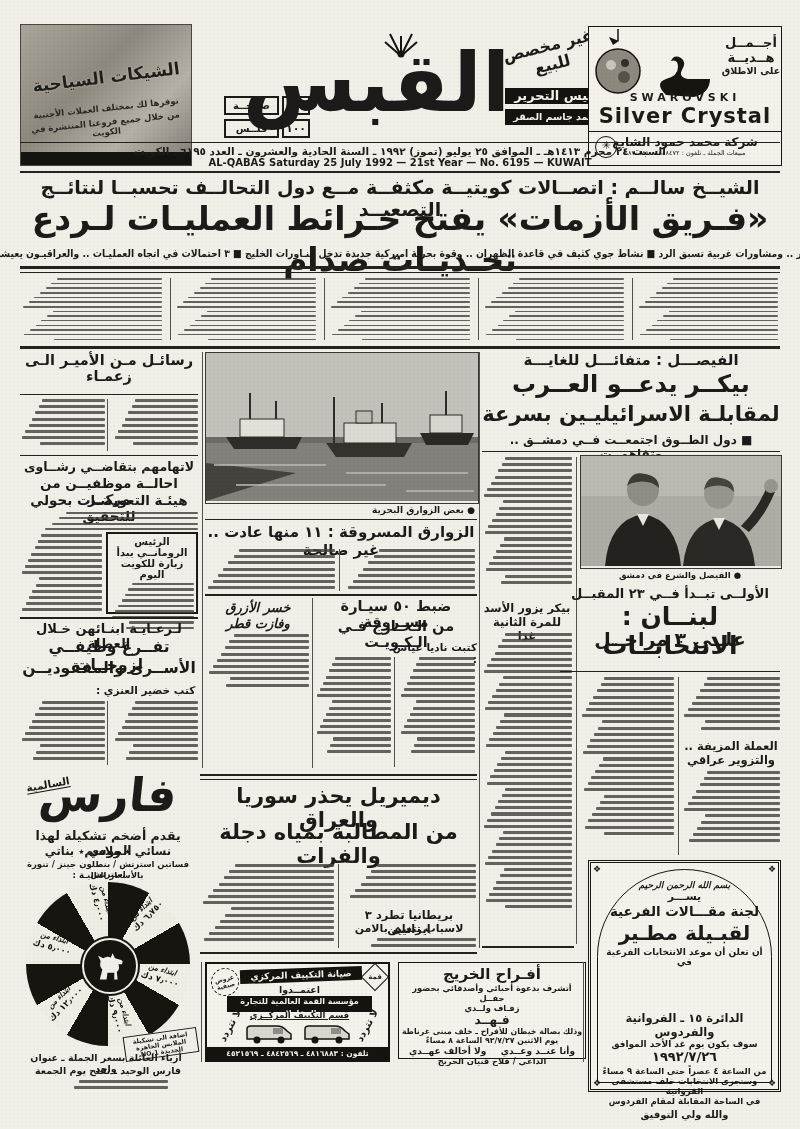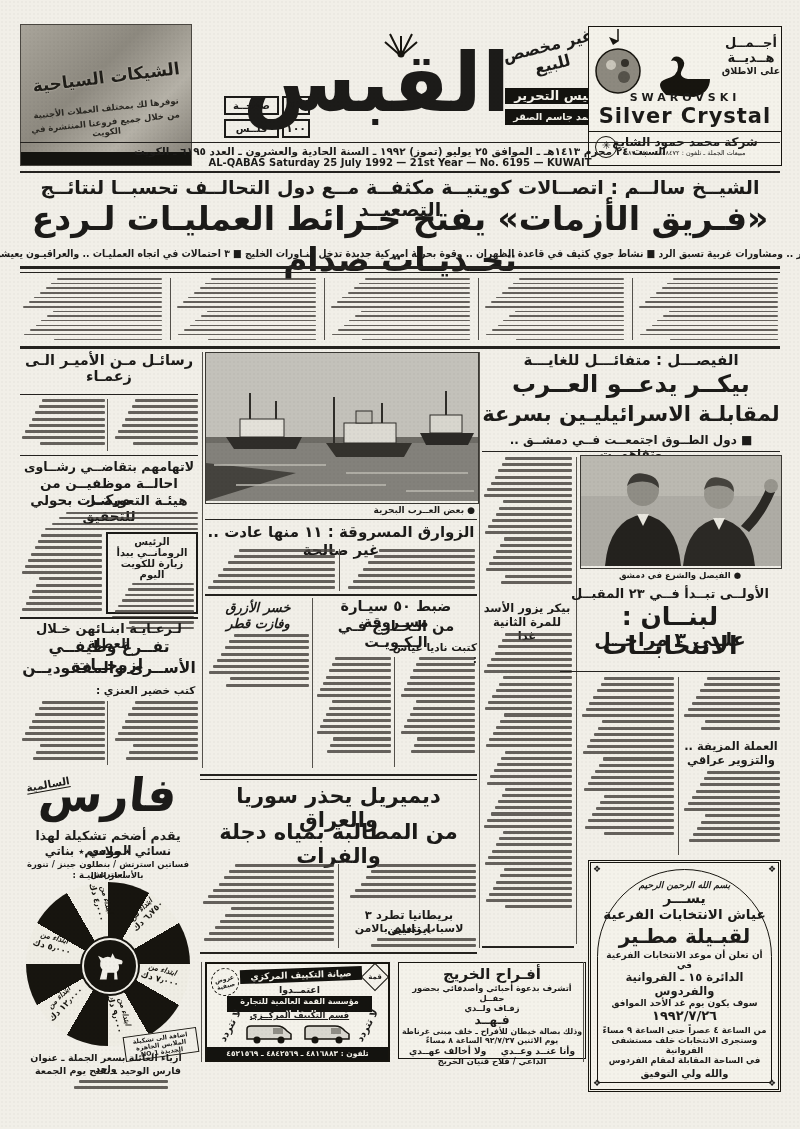--- a/index.html
+++ b/index.html
@@ -319,21 +319,21 @@
         <line x1="240" y1="38" x2="240" y2="62" stroke="#2f2d29" stroke-width="2"></line>
       </g>
       <g stroke="#b9b7af" stroke-width="2" opacity=".8">
         <line x1="8" y1="112" x2="120" y2="112"></line>
           <line x1="140" y1="120" x2="262" y2="120"></line>
         <line x1="30" y1="132" x2="180" y2="132"></line>
           <line x1="200" y1="138" x2="268" y2="138"></line>
       </g>
     </svg>
   </div>
-  <div class="abs b7" style="left:205px;top:505px;width:270px;font-size:9px;text-align:right;">● بعض العــرب البحرية</div>
+  <div class="abs b7" style="left:205px;top:505px;width:270px;font-size:9px;text-align:right;">● بعض الزوارق البحرية</div>
   <div class="hline" style="left:205px;top:519px;width:272px;"></div>
   <div class="abs c b9" style="left:205px;top:523px;width:272px;font-size:15px;">الزوارق المسروقة : ١١ منها عادت .. غير صالحة</div>
   <div class="fill-lines" style="left:205px;top:549px;width:130px;height:42px;">
       <i style="width: 74%;"></i>
       <i style="width: 78%;"></i>
       <i style="width: 82%;"></i>
       <i style="width: 86%;"></i>
       <i style="width: 90%;"></i>
       <i style="width: 94%;"></i>
       <i style="width: 98%;"></i>
@@ -687,25 +687,25 @@
 
   <div class="vline" style="left:583px;top:962px;height:100px;"></div>
 
   <div class="abs" style="left:588px;top:860px;width:193px;height:232px;border:3px double #17150f;box-sizing:border-box;background:#f4f2ea;">
     <div class="abs" style="left:2px;top:1px;font-size:9px;">❖</div>
     <div class="abs" style="right:2px;top:1px;font-size:9px;">❖</div>
     <div class="abs" style="left:2px;bottom:1px;font-size:9px;">❖</div>
     <div class="abs" style="right:2px;bottom:1px;font-size:9px;">❖</div>
     <div class="abs" style="left:6px;top:6px;right:6px;bottom:6px;border:1.5px solid #17150f;border-radius:88px 88px 3px 3px;padding-top:10px;box-sizing:border-box;">
       <div class="c b7" style="font-size:9px;font-style:italic;">بسم الله الرحمن الرحيم</div>
-      <div class="c b9" style="font-size:14px;">يســـر</div>
-      <div class="c b9" style="font-size:13.5px;">عياش الانتخابات الفرعية</div>
+      <div class="c b9" style="font-size:11px;">يســـر</div>
+      <div class="c b9" style="font-size:13.5px;">لجنة مقـــالات الفرعية</div>
       <div class="c b9" style="font-size:20px;margin:2px 0;">لقبـيلة مطـير</div>
       <div class="c b7" style="font-size:9px;">أن تعلن أن موعد الانتخابات الفرعية في</div>
-      <div class="c b9" style="font-size:11.5px;">الدائرة ١٥ ـ الفروانية والفردوس</div>
+      <div class="c b9" style="font-size:11.5px;margin-top:44px;">الدائرة ١٥ ـ الفروانية والفردوس</div>
       <div class="c b7" style="font-size:9px;">سوف يكون يوم غد الأحد الموافق</div>
       <div class="c b9" style="font-size:13px;">١٩٩٢/٧/٢٦</div>
       <div class="c b7" style="font-size:8.5px;margin-top:2px;">من الساعة ٤ عصراً حتى الساعة ٩ مساءً</div>
       <div class="c b7" style="font-size:8.5px;">وستجرى الانتخابات خلف مستشفى الفروانية</div>
       <div class="c b7" style="font-size:8.5px;">في الساحة المقابلة لمقام الفردوس</div>
       <div class="c b9" style="font-size:10px;margin-top:3px;">والله ولي التوفيق</div>
     </div>
   </div>
 
 </div>

